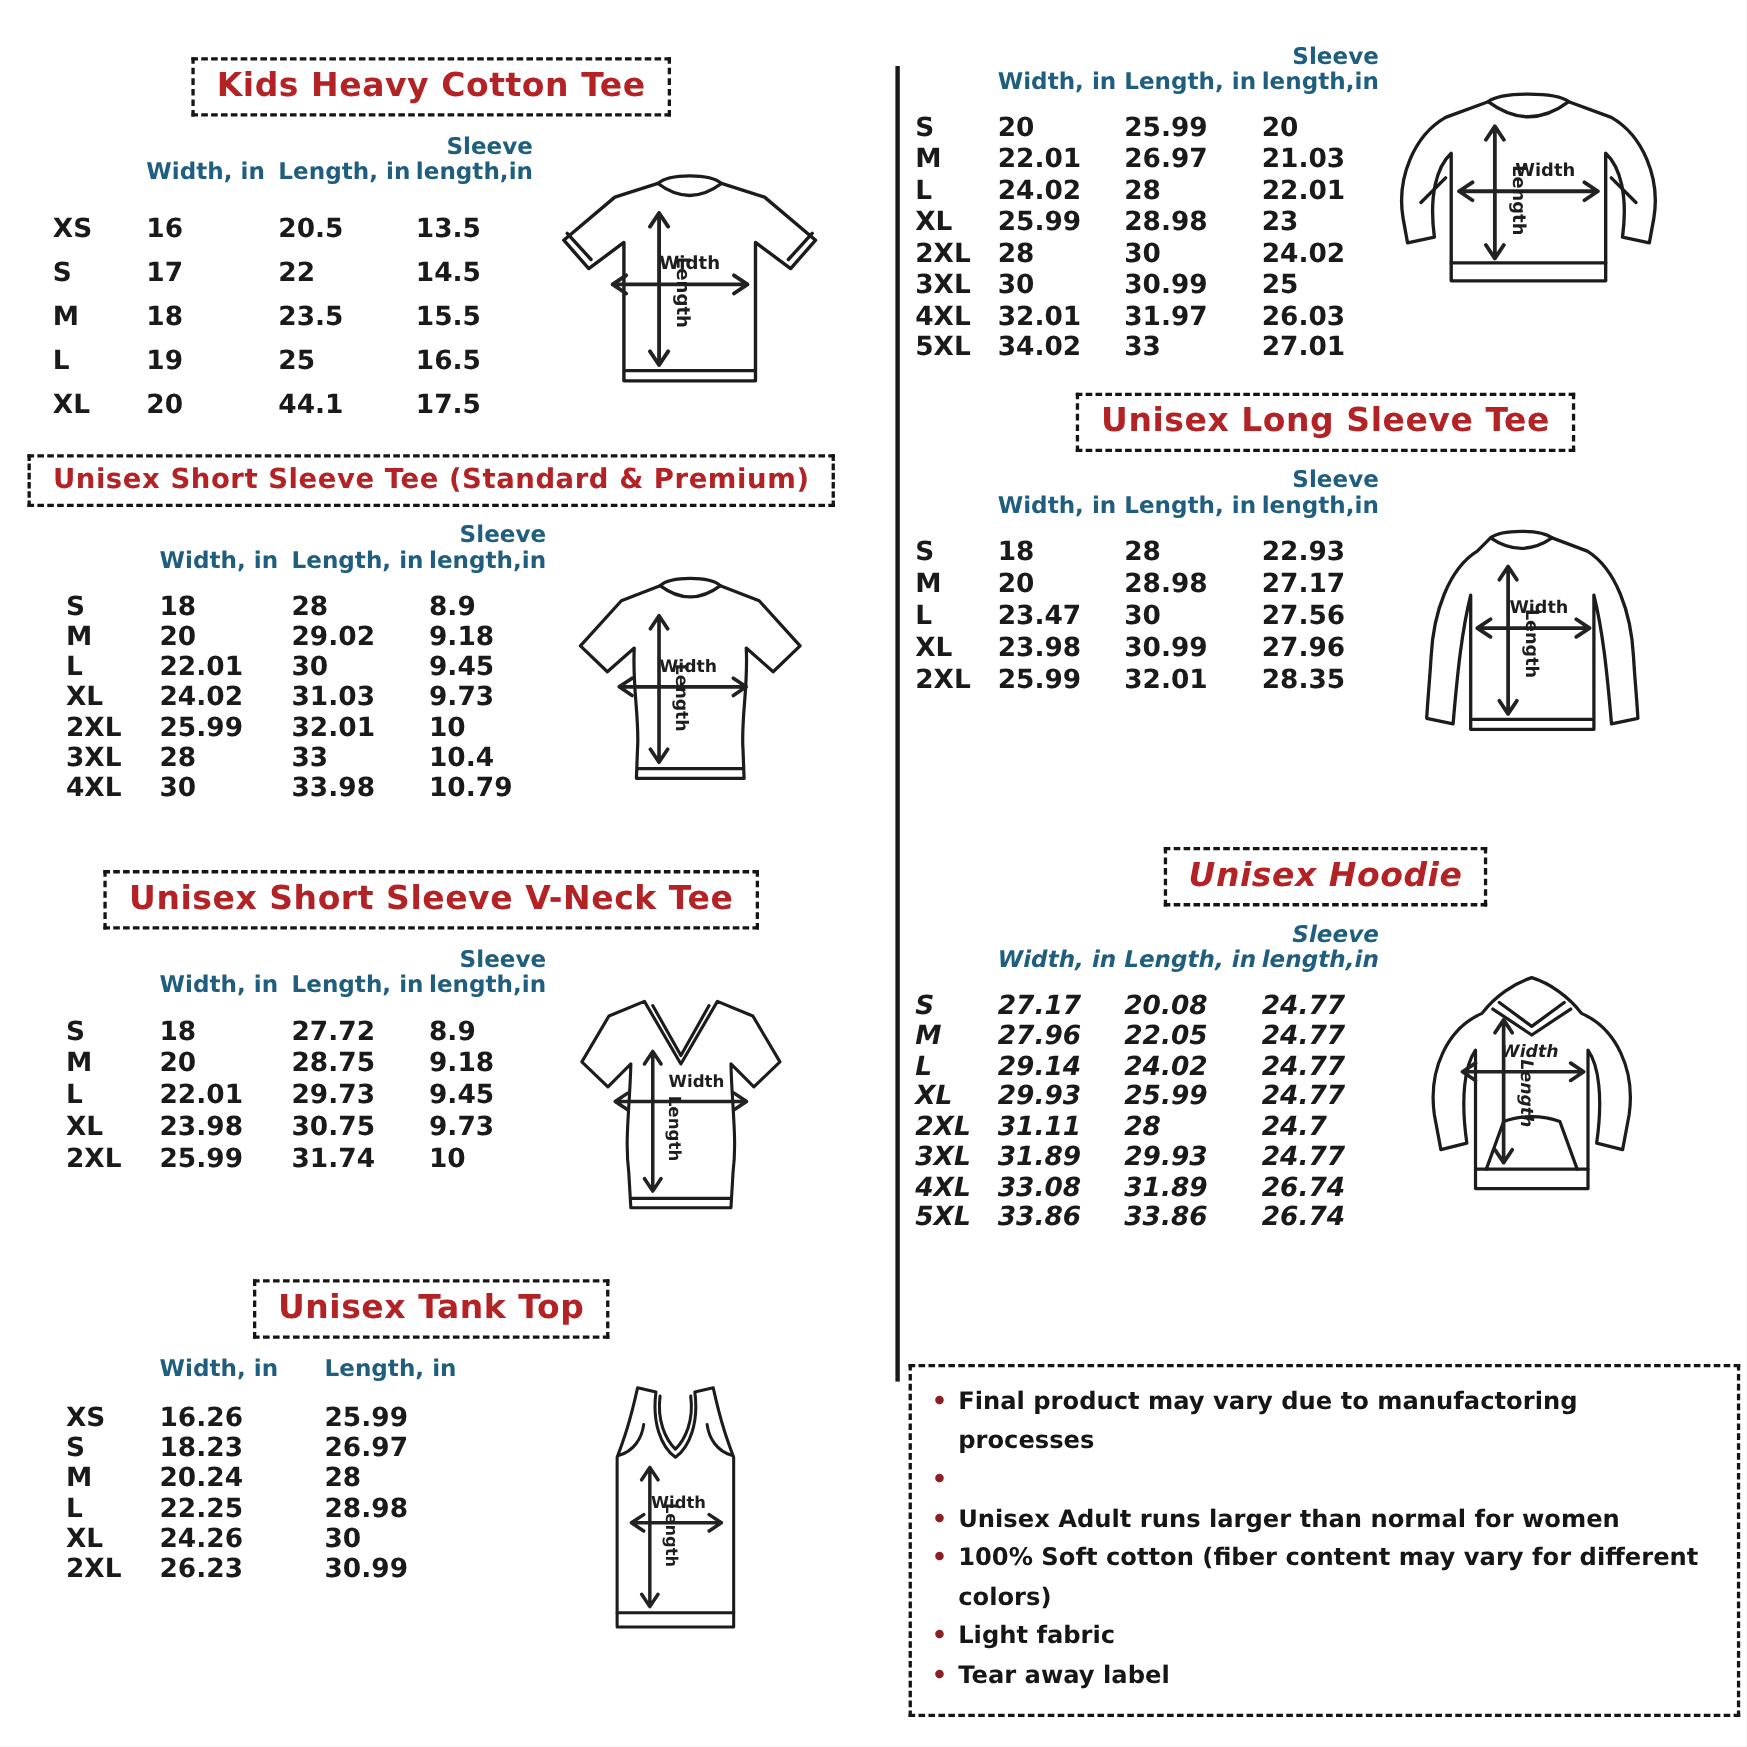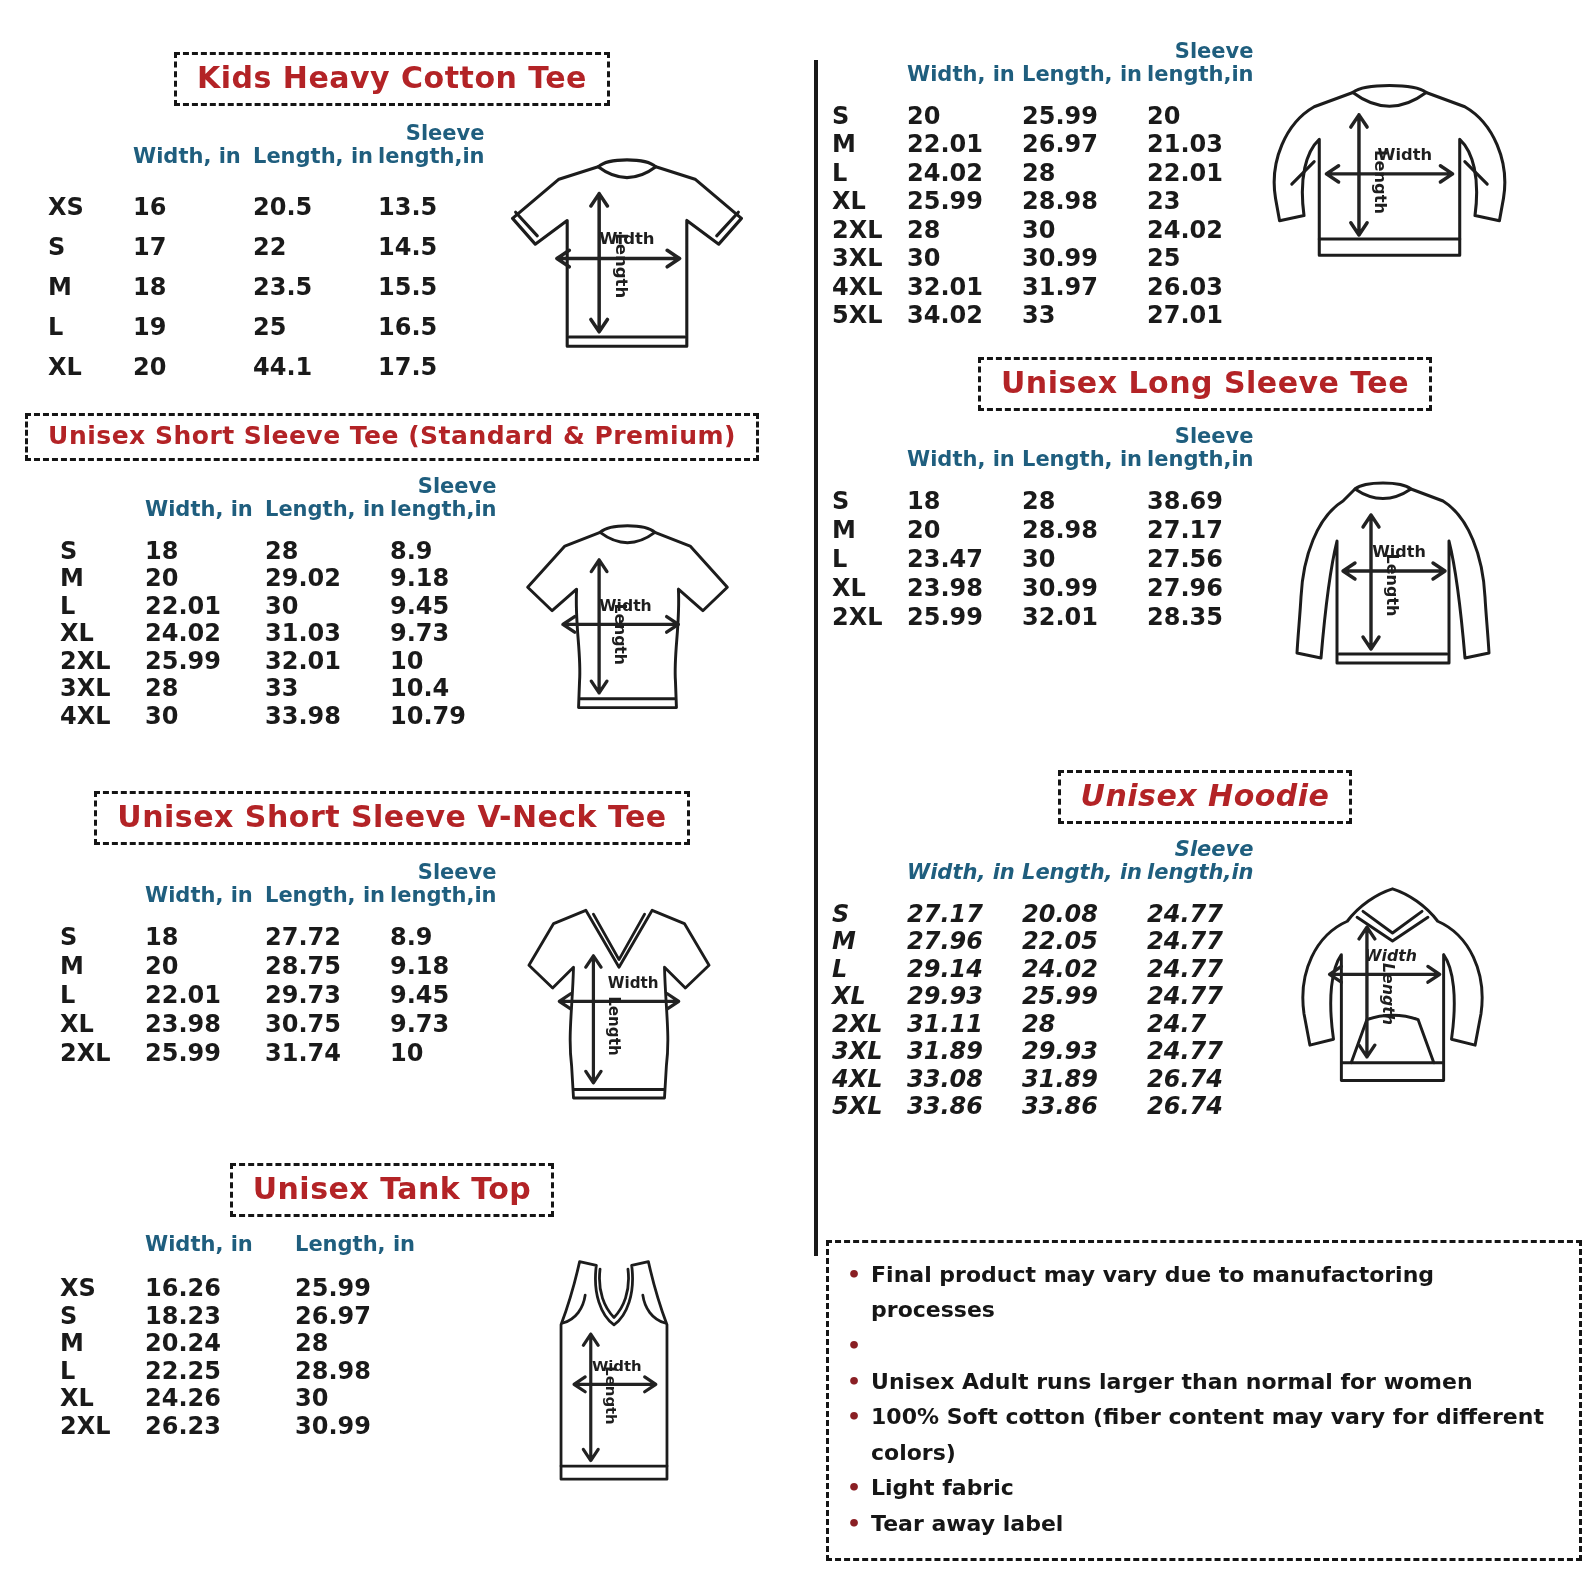--- a/index.html
+++ b/index.html
@@ -421,21 +421,21 @@
             <span class="h hsleeve">
               <span>Sleeve</span>
               <span>length,in</span>
             </span>
           </div>
           <div>
               <div class="trow">
                 <span class="csize">S</span>
                 <span class="cval">18</span>
                 <span class="cval">28</span>
-                <span class="cval">38.69</span>
+                <span class="cval">22.93</span>
               </div>
               <div class="trow">
                 <span class="csize">M</span>
                 <span class="cval">20</span>
                 <span class="cval">28.98</span>
                 <span class="cval">27.17</span>
               </div>
               <div class="trow">
                 <span class="csize">L</span>
                 <span class="cval">23.47</span>

